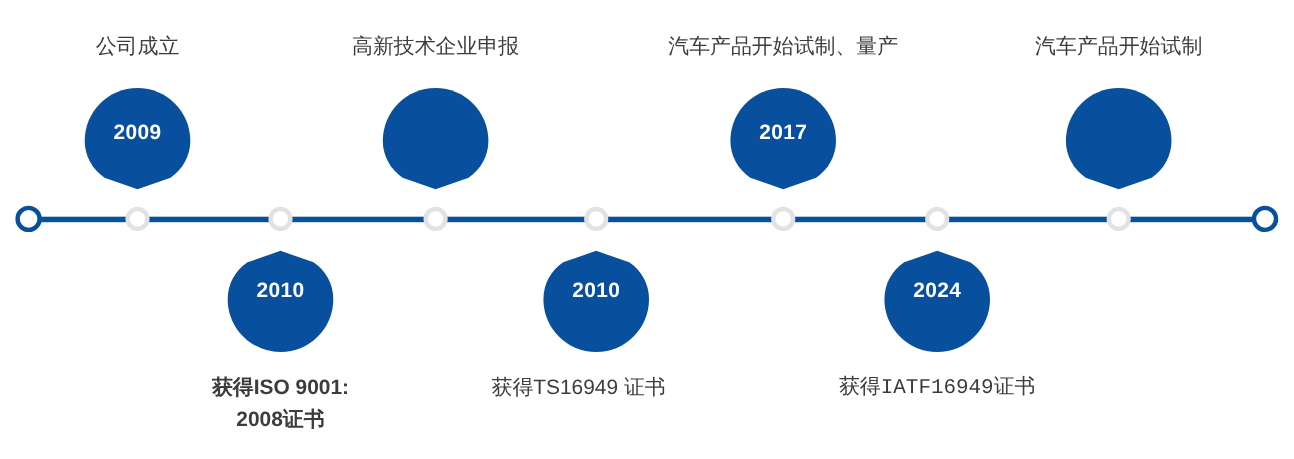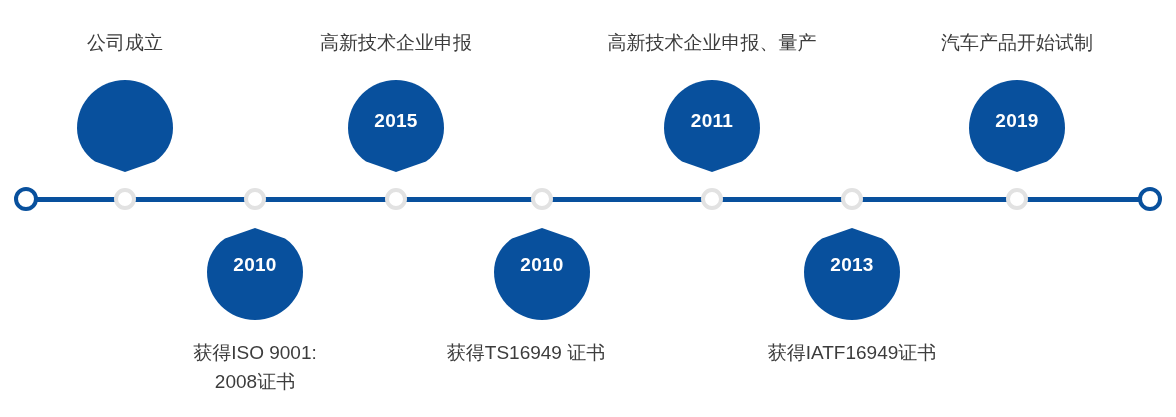--- a/index.html
+++ b/index.html
@@ -106,60 +106,59 @@
       <div class="axis-node" style="left: 712px;"></div>
       <div class="axis-node" style="left: 852px;"></div>
       <div class="axis-node" style="left: 1017px;"></div>
       <div class="axis-node endpoint" style="left: 1150px;"></div>
     </div>
   <div id="pins-layer">
       <div class="pin up" style="left: 125px;">
         <svg viewBox="0 0 104 96">
           <path d="M52,2 C78.5,2 100,23.5 100,50 C100,64 93,76 82,83.5 L52,94 L22,83.5 C11,76 4,64 4,50 C4,23.5 25.5,2 52,2 Z" fill="#08509D"></path>
         </svg>
+        <div class="pin-year">2009</div>
       </div>
       <div class="caption top" style="left: 125px;">公司成立</div>
       <div class="pin down" style="left: 255px;">
         <svg viewBox="0 0 104 96">
           <path d="M52,94 C78.5,94 100,72.5 100,46 C100,32 93,20 82,12.5 L52,2 L22,12.5 C11,20 4,32 4,46 C4,72.5 25.5,94 52,94 Z" fill="#08509D"></path>
         </svg>
         <div class="pin-year">2010</div>
       </div>
-      <div class="caption bottom" style="left: 255px;">获得ISO 9001:
+      <div class="caption bottom" style="left: 255px; font-weight: bold;">获得ISO 9001:
 2008证书</div>
       <div class="pin up" style="left: 396px;">
         <svg viewBox="0 0 104 96">
           <path d="M52,2 C78.5,2 100,23.5 100,50 C100,64 93,76 82,83.5 L52,94 L22,83.5 C11,76 4,64 4,50 C4,23.5 25.5,2 52,2 Z" fill="#08509D"></path>
         </svg>
-        <div class="pin-year">2015</div>
       </div>
       <div class="caption top" style="left: 396px;">高新技术企业申报</div>
       <div class="pin down" style="left: 542px;">
         <svg viewBox="0 0 104 96">
           <path d="M52,94 C78.5,94 100,72.5 100,46 C100,32 93,20 82,12.5 L52,2 L22,12.5 C11,20 4,32 4,46 C4,72.5 25.5,94 52,94 Z" fill="#08509D"></path>
         </svg>
         <div class="pin-year">2010</div>
       </div>
       <div class="caption bottom" style="left: 526px;">获得TS16949 证书</div>
       <div class="pin up" style="left: 712px;">
         <svg viewBox="0 0 104 96">
           <path d="M52,2 C78.5,2 100,23.5 100,50 C100,64 93,76 82,83.5 L52,94 L22,83.5 C11,76 4,64 4,50 C4,23.5 25.5,2 52,2 Z" fill="#08509D"></path>
         </svg>
-        <div class="pin-year">2011</div>
+        <div class="pin-year">2017</div>
       </div>
-      <div class="caption top" style="left: 712px;">高新技术企业申报、量产</div>
+      <div class="caption top" style="left: 712px;">汽车产品开始试制、量产</div>
       <div class="pin down" style="left: 852px;">
         <svg viewBox="0 0 104 96">
           <path d="M52,94 C78.5,94 100,72.5 100,46 C100,32 93,20 82,12.5 L52,2 L22,12.5 C11,20 4,32 4,46 C4,72.5 25.5,94 52,94 Z" fill="#08509D"></path>
         </svg>
-        <div class="pin-year">2013</div>
+        <div class="pin-year">2024</div>
       </div>
-      <div class="caption bottom" style="left: 852px;">获得IATF16949证书</div>
+      <div class="caption bottom" style="left: 852px; font-family: Liberation Mono, monospace;">获得IATF16949证书</div>
       <div class="pin up" style="left: 1017px;">
         <svg viewBox="0 0 104 96">
           <path d="M52,2 C78.5,2 100,23.5 100,50 C100,64 93,76 82,83.5 L52,94 L22,83.5 C11,76 4,64 4,50 C4,23.5 25.5,2 52,2 Z" fill="#08509D"></path>
         </svg>
-        <div class="pin-year">2019</div>
       </div>
       <div class="caption top" style="left: 1017px;">汽车产品开始试制</div>
     </div>
 
 </div>
 
 </body></html>

